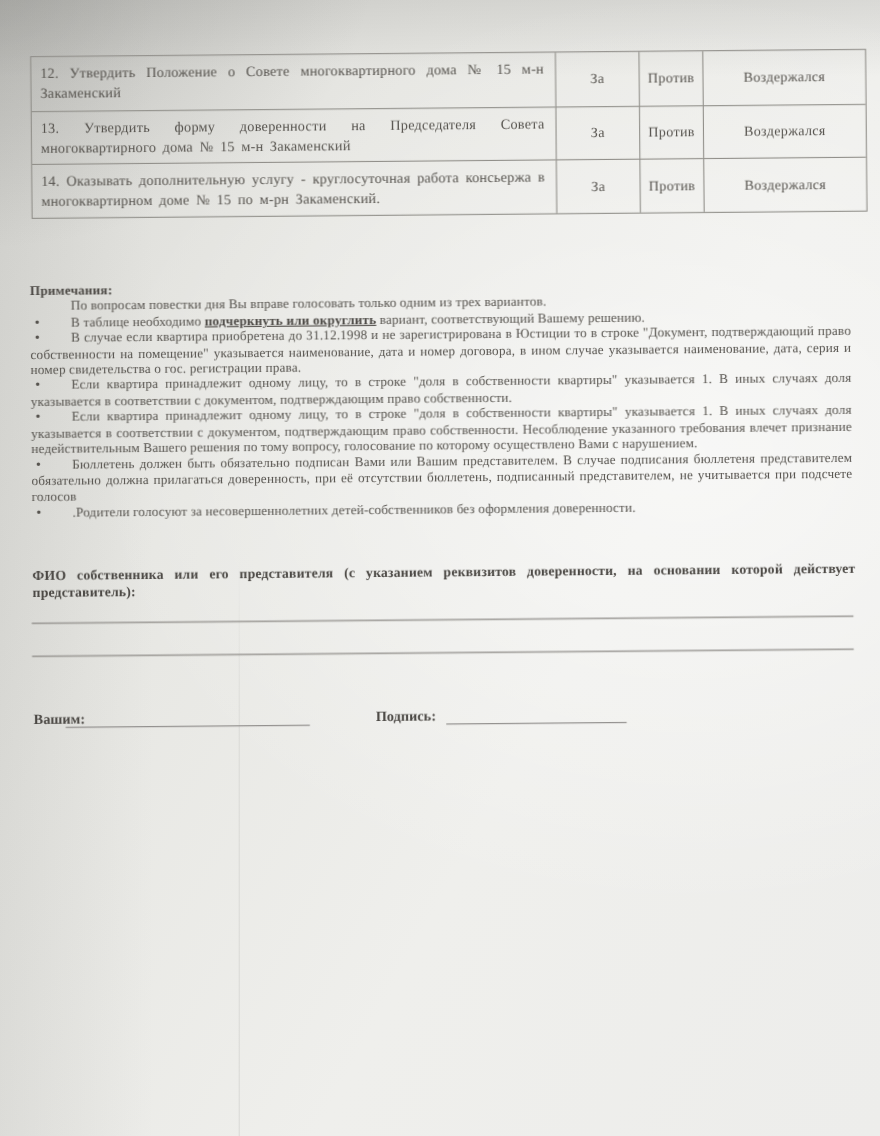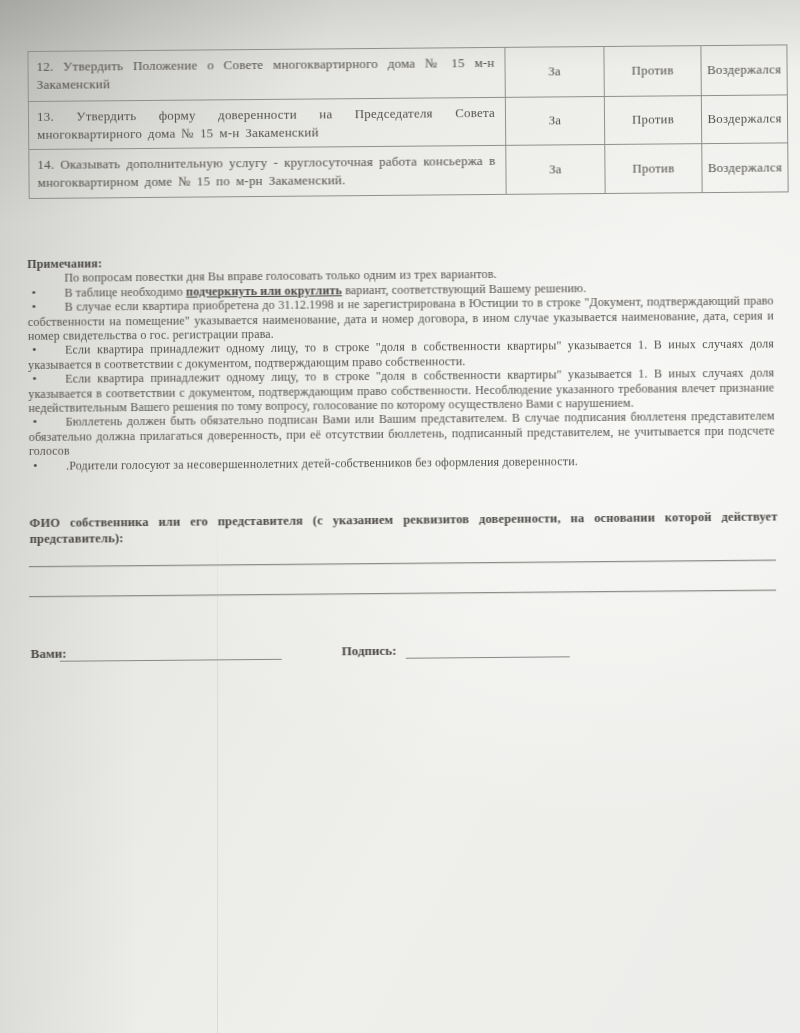--- a/index.html
+++ b/index.html
@@ -36,22 +36,22 @@
   .vrow + .vrow .vcell{border-top:1px solid #918f8a;}
   .vcell{box-sizing:border-box;}
   .vcell + .vcell{border-left:1px solid #918f8a;}
   .qc{
     width:476px;padding:6px 10px 6px 8px;
     font-size:13px;line-height:17.5px;text-align:justify;
     word-spacing:2.5px;letter-spacing:0.2px;
   }
   .vc{display:flex;align-items:center;justify-content:center;
     font-size:12.8px;letter-spacing:0.3px;}
-  .vc-za{width:99px;}
-  .vc-pr{width:97px;}
+  .vc-za{width:76px;}
+  .vc-pr{width:58px;}
   .vc-vz{flex:1;}
   .r1{min-height:49px;}
   .r2{min-height:46px;}
   .r3{min-height:49px;}
   
   .notes{
     position:absolute;left:26px;top:257px;width:746px;
     font-size:12px;line-height:14.4px;letter-spacing:0.15px;
   }
   .notes p{margin:0;text-align:justify;}
@@ -129,20 +129,20 @@
       <p class="note">
         <span class="blt">•</span><span>.Родители голосуют за несовершеннолетних детей-собственников без оформления доверенности.</span>
       </p>
     </div>
 
     <p class="fio">ФИО собственника или его представителя (с указанием реквизитов доверенности, на основании которой действует представитель):</p>
     <div class="rule rule1"></div>
     <div class="rule rule2"></div>
 
     <div class="sigrow">
-      <span class="slabel date-label">Вами:</span>
+      <span class="slabel date-label">Вашим:</span>
       <span class="fill date-fill"></span>
       <span class="slabel sig-label">Подпись:</span>
       <span class="fill sig-fill"></span>
     </div>
 
   </div>
 </div>
 
 </body></html>

